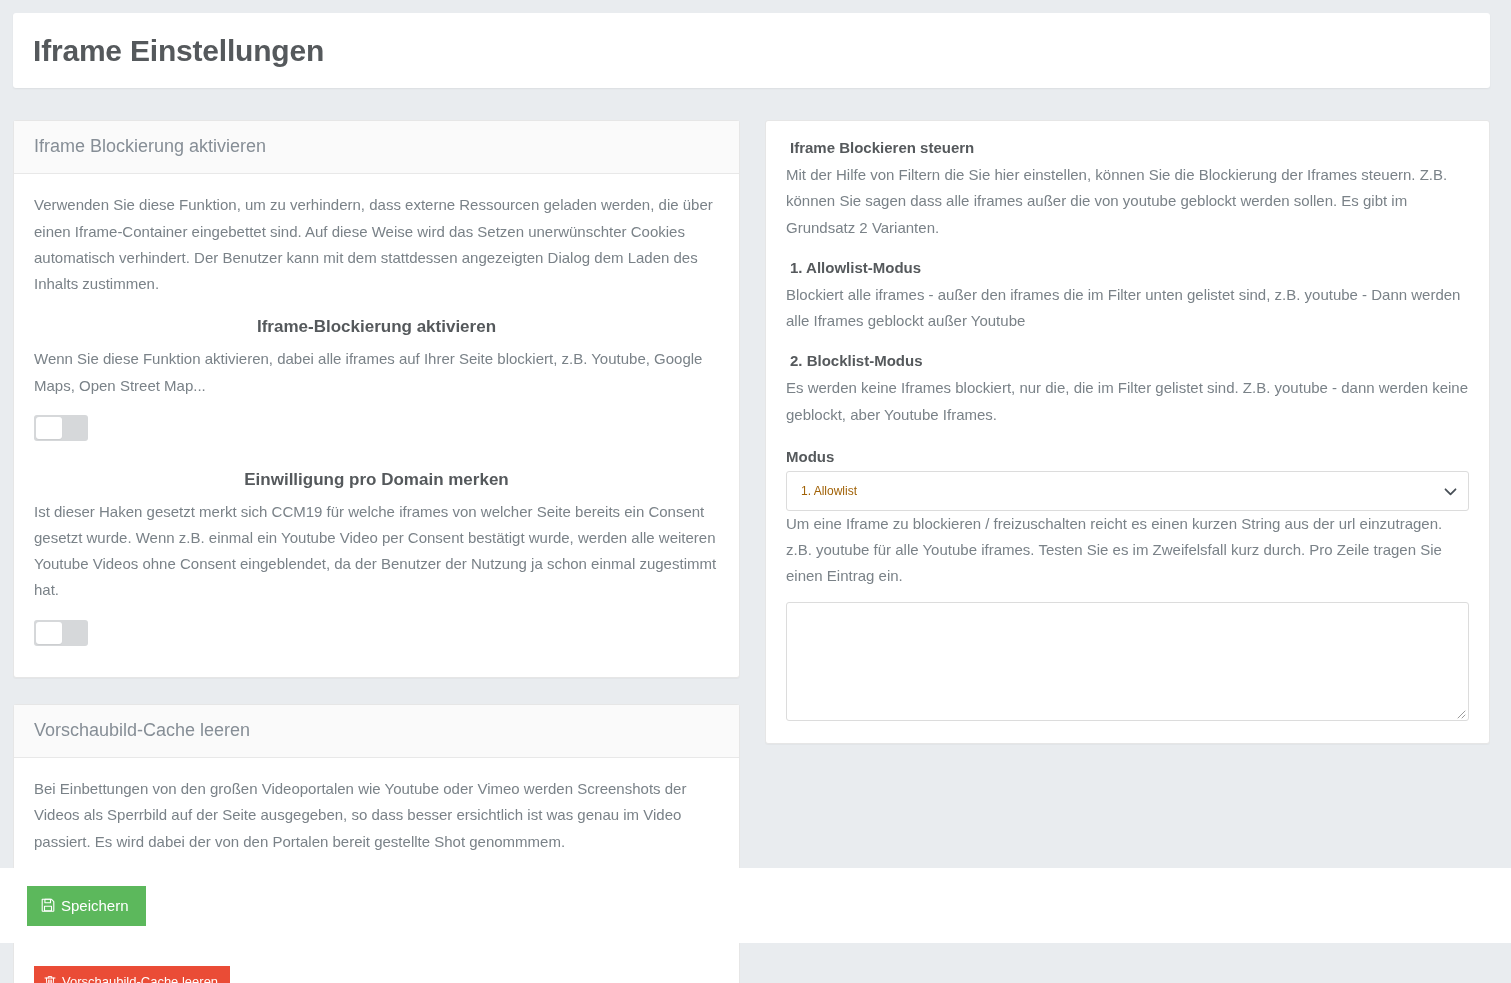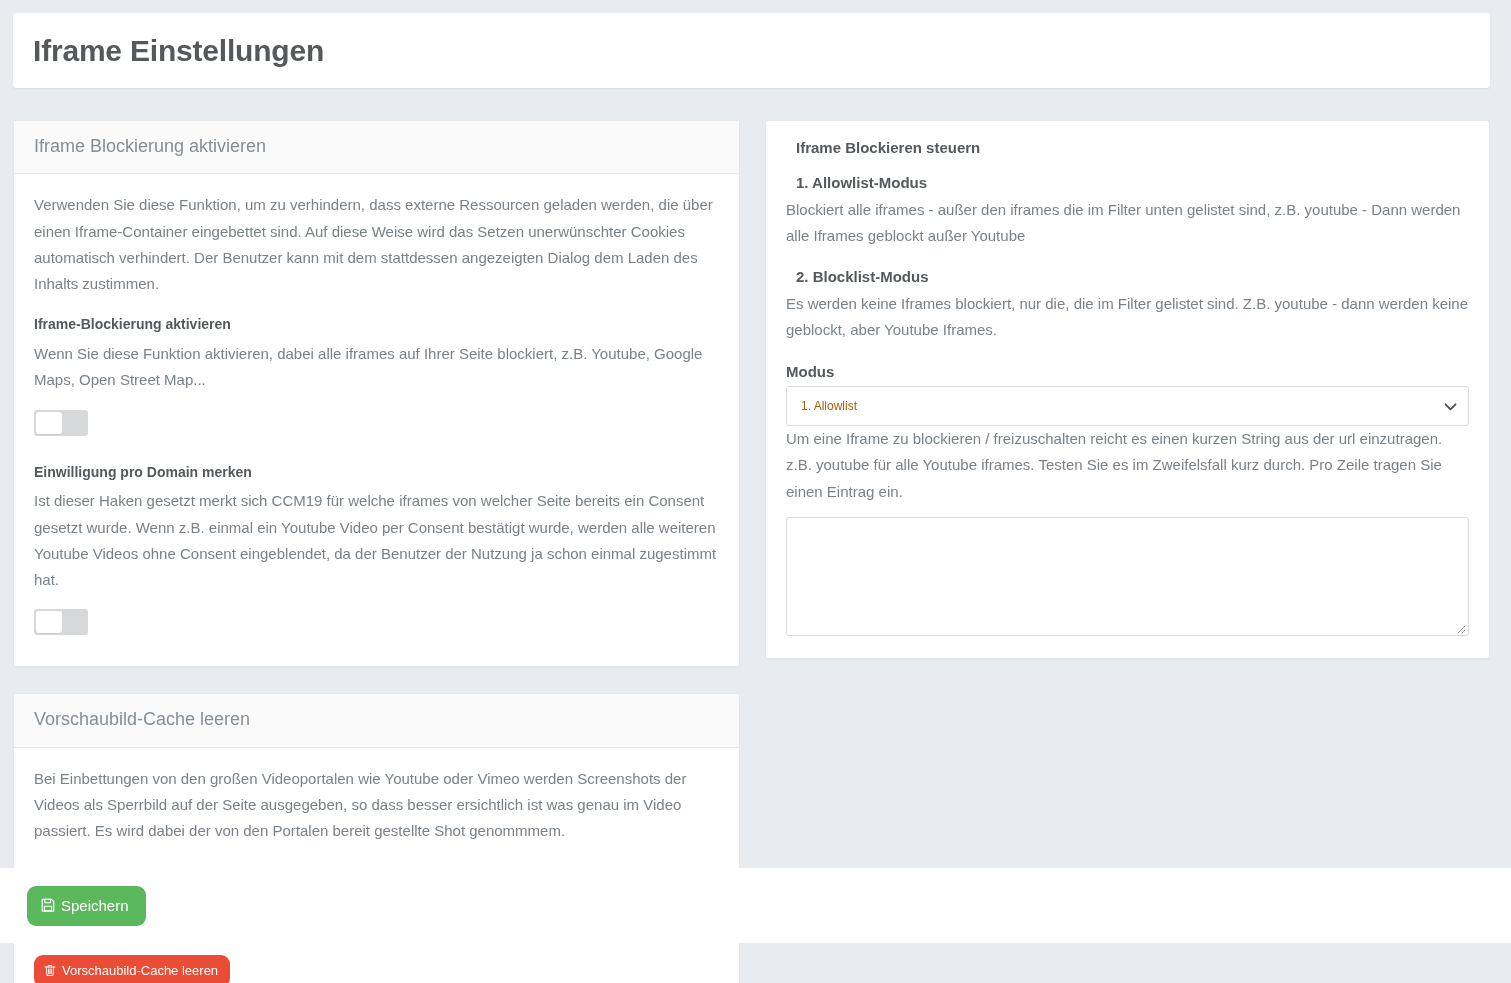--- a/index.html
+++ b/index.html
@@ -90,25 +90,26 @@
 
   p.txt {
     margin: 0 0 16px 0;
     font-size: 15px;
     line-height: 1.75;
     color: #7a8288;
   }
   p.txt:last-child { margin-bottom: 0; }
 
   .field-label {
-    font-size: 14px;
+    font-size: 17px;
     font-weight: bold;
     color: #55595c;
     margin: 0 0 4px 0;
     line-height: 1.7;
+    text-align: center;
   }
   .help-text {
     font-size: 15px;
     line-height: 1.75;
     color: #7a8288;
     margin: 0 0 12px 0;
   }
 
   
   .toggle {
@@ -132,21 +133,21 @@
     box-shadow: 0 1px 1px rgba(0,0,0,0.05);
   }
   .toggle.last { margin-bottom: 6px; }
 
   
   .btn {
     display: inline-flex;
     align-items: center;
     gap: 6px;
     border: none;
-    border-radius: 9px;
+    border-radius: 0;
     font-family: "Liberation Sans", sans-serif;
     font-size: 13px;
     color: #ffffff;
     cursor: pointer;
     line-height: 1;
   }
   .btn-danger {
     background: #ea4c36;
     padding: 9px 12px 10px 10px;
   }
@@ -222,21 +223,21 @@
     display: flex;
     align-items: center;
     padding-left: 27px;
   }
 
   
   .rc-sub {
     font-size: 15px;
     font-weight: bold;
     color: #55595c;
-    margin: 0 0 6px 10px;
+    margin: 0 0 6px 4px;
   }
   .rc-block { margin-bottom: 18px; }
   .rc-block p { margin: 0; font-size: 15px; line-height: 1.75; color: #7a8288; }
 </style>
 </head>
 <body>
 
 <div class="page">
 
   <div class="page-header-card">
@@ -290,20 +291,21 @@
 
     </div>
 
     <div class="col-right">
 
       <div class="card">
         <div class="card-body">
 
           <div class="rc-block">
             <div class="rc-sub">Iframe Blockieren steuern</div>
+            <p>Mit der Hilfe von Filtern die Sie hier einstellen, können Sie die Blockierung der Iframes steuern. Z.B. können Sie sagen dass alle iframes außer die von youtube geblockt werden sollen. Es gibt im Grundsatz 2 Varianten.</p>
           </div>
 
           <div class="rc-block">
             <div class="rc-sub">1. Allowlist-Modus</div>
             <p>Blockiert alle iframes - außer den iframes die im Filter unten gelistet sind, z.B. youtube - Dann werden alle Iframes geblockt außer Youtube</p>
           </div>
 
           <div class="rc-block">
             <div class="rc-sub">2. Blocklist-Modus</div>
             <p>Es werden keine Iframes blockiert, nur die, die im Filter gelistet sind. Z.B. youtube - dann werden keine geblockt, aber Youtube Iframes.</p>

